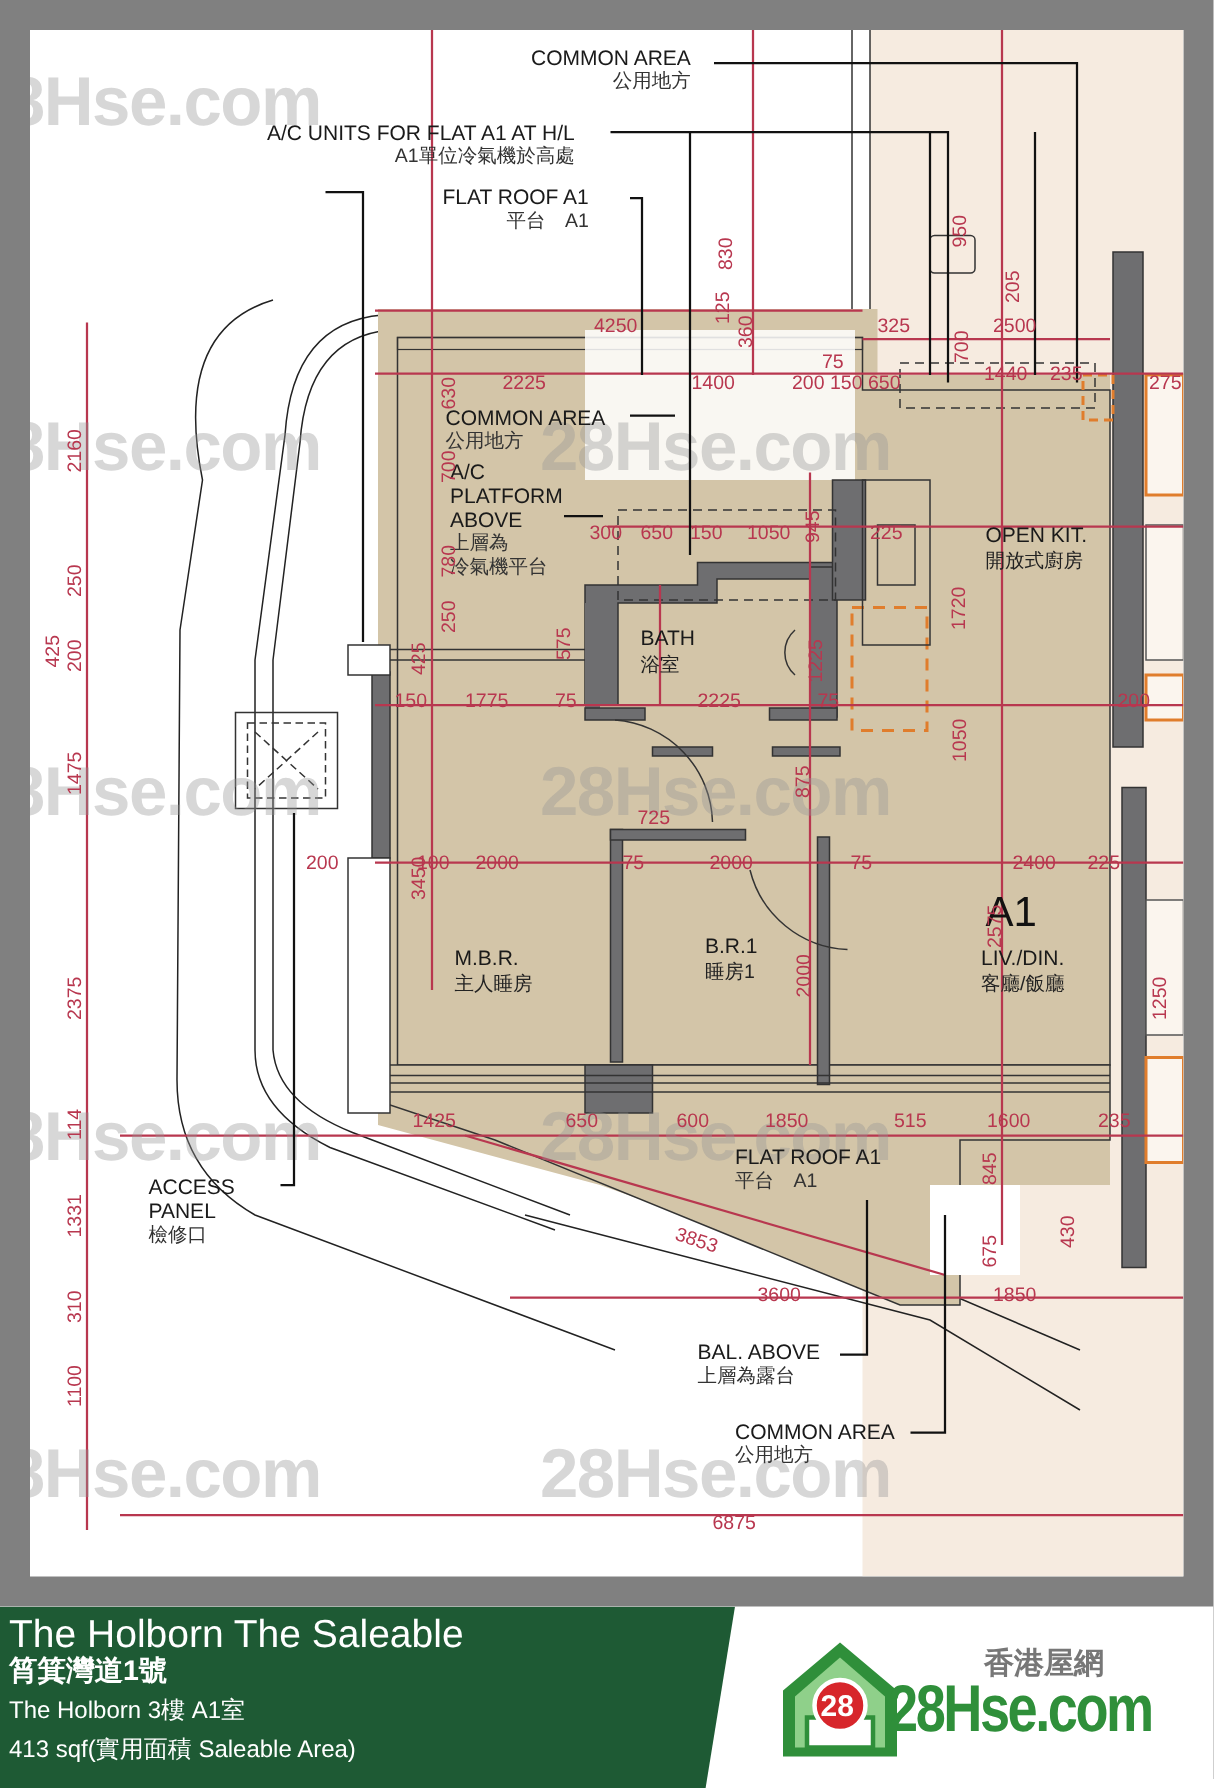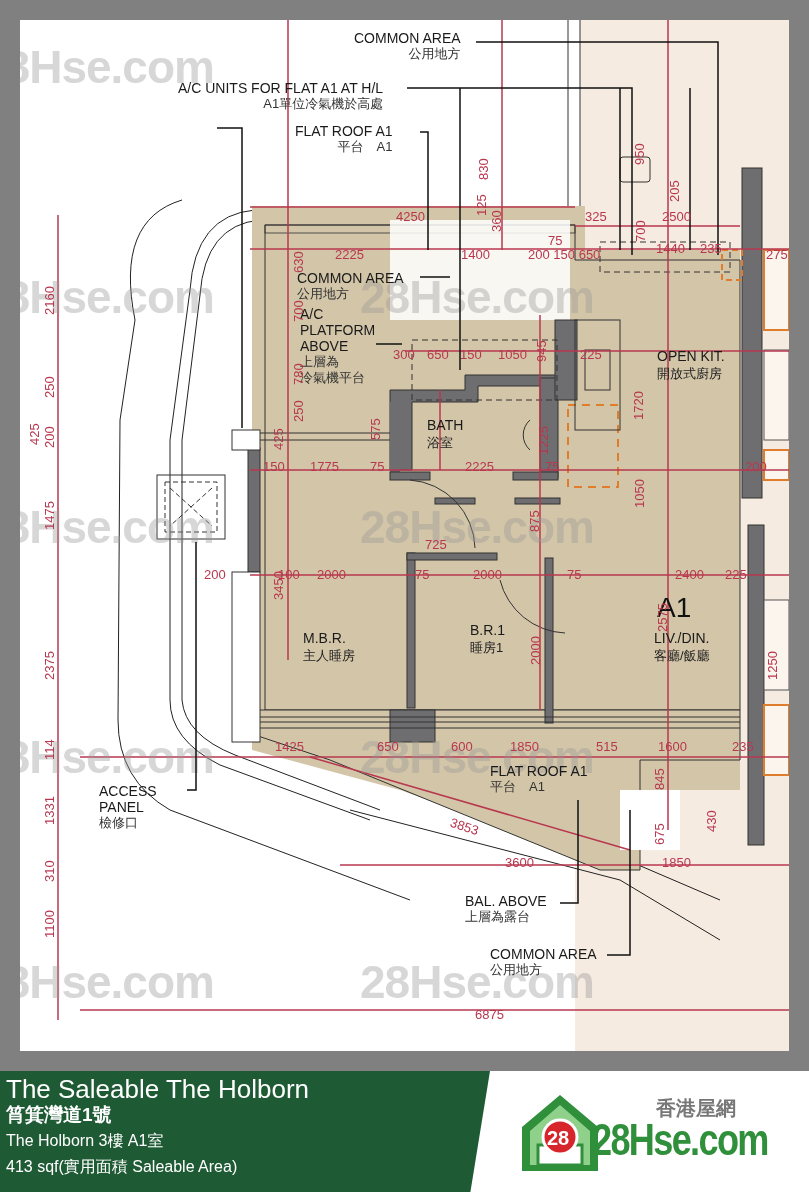--- a/index.html
+++ b/index.html
@@ -297,21 +297,21 @@
   <span class="dim vert" style="left:685px;top:812px;">430</span>
 
   <span class="dim" style="left:430px;top:800px;transform:rotate(18deg);">3853</span>
   <span class="dim" style="left:485px;top:836px;">3600</span>
   <span class="dim" style="left:642px;top:836px;">1850</span>
   <span class="dim" style="left:455px;top:988px;">6875</span>
 </div>
 
 <div id="footer">
   <div class="green">
-    <div class="t1">The Saleable The Holborn</div>
+    <div class="t1">The Holborn The Saleable</div>
     <div class="t2">筲箕灣道1號</div>
     <div class="t3">The Holborn 3樓 A1室</div>
     <div class="t4">413 sqf(實用面積 Saleable Area)</div>
   </div>
   <div id="brand">
     <svg width="80" height="80" viewBox="0 0 80 80" style="position:absolute;left:0;top:0;">
       <polygon points="40,2 78,34 78,78 2,78 2,34" fill="#2f8f3a"></polygon>
       <polygon points="40,12 70,38 70,72 10,72 10,38" fill="#8fd08a"></polygon>
       <rect x="18" y="52" width="44" height="20" fill="#ffffff" stroke="#2f8f3a" stroke-width="3"></rect>
       <circle cx="40" cy="44" r="17" fill="#d7262b" stroke="#ffffff" stroke-width="3"></circle>

